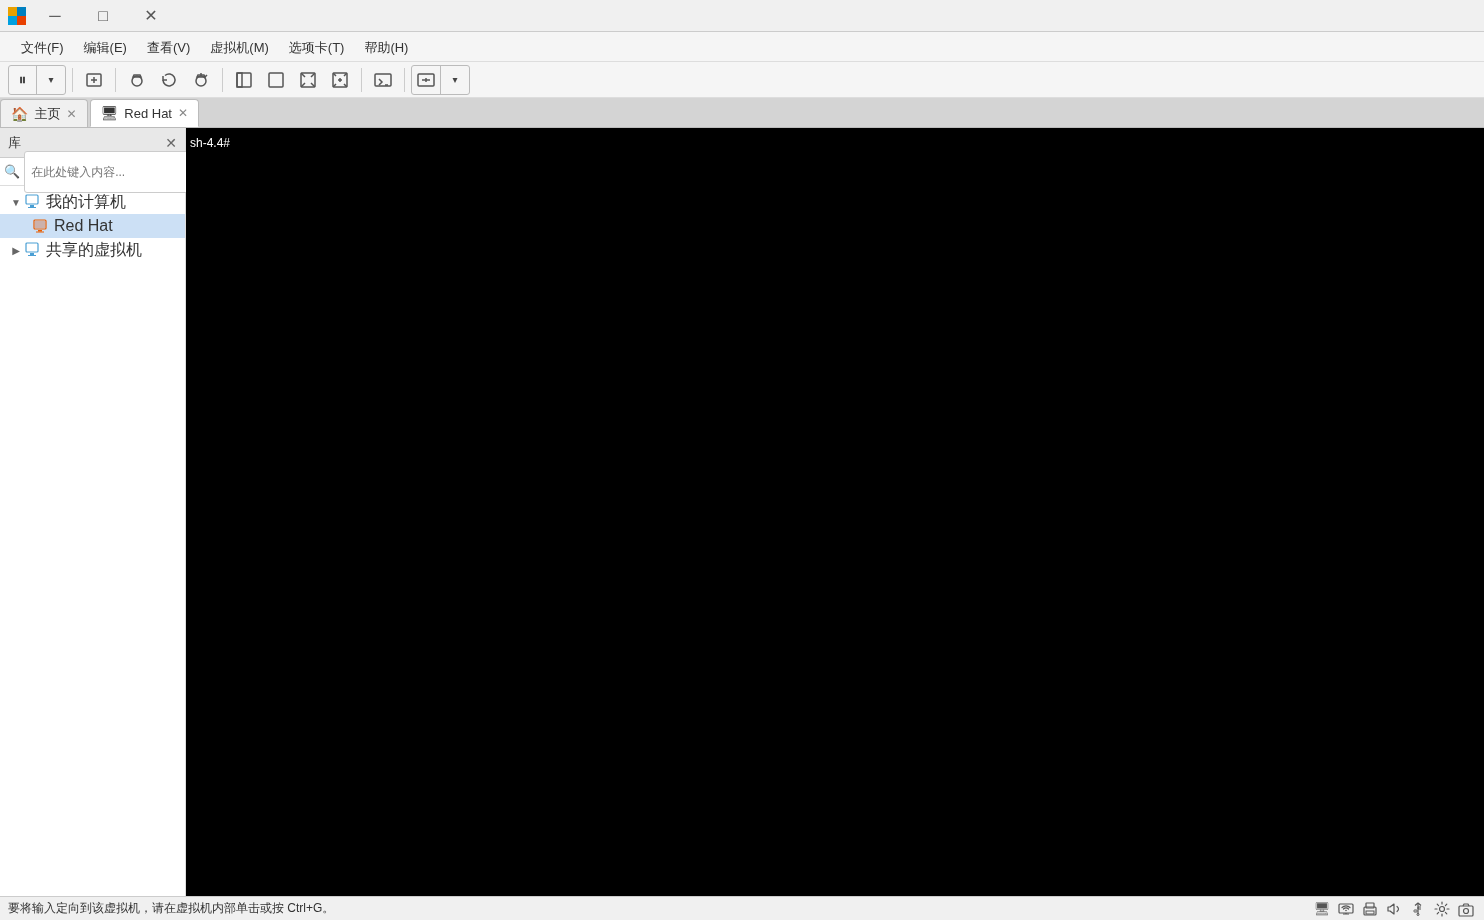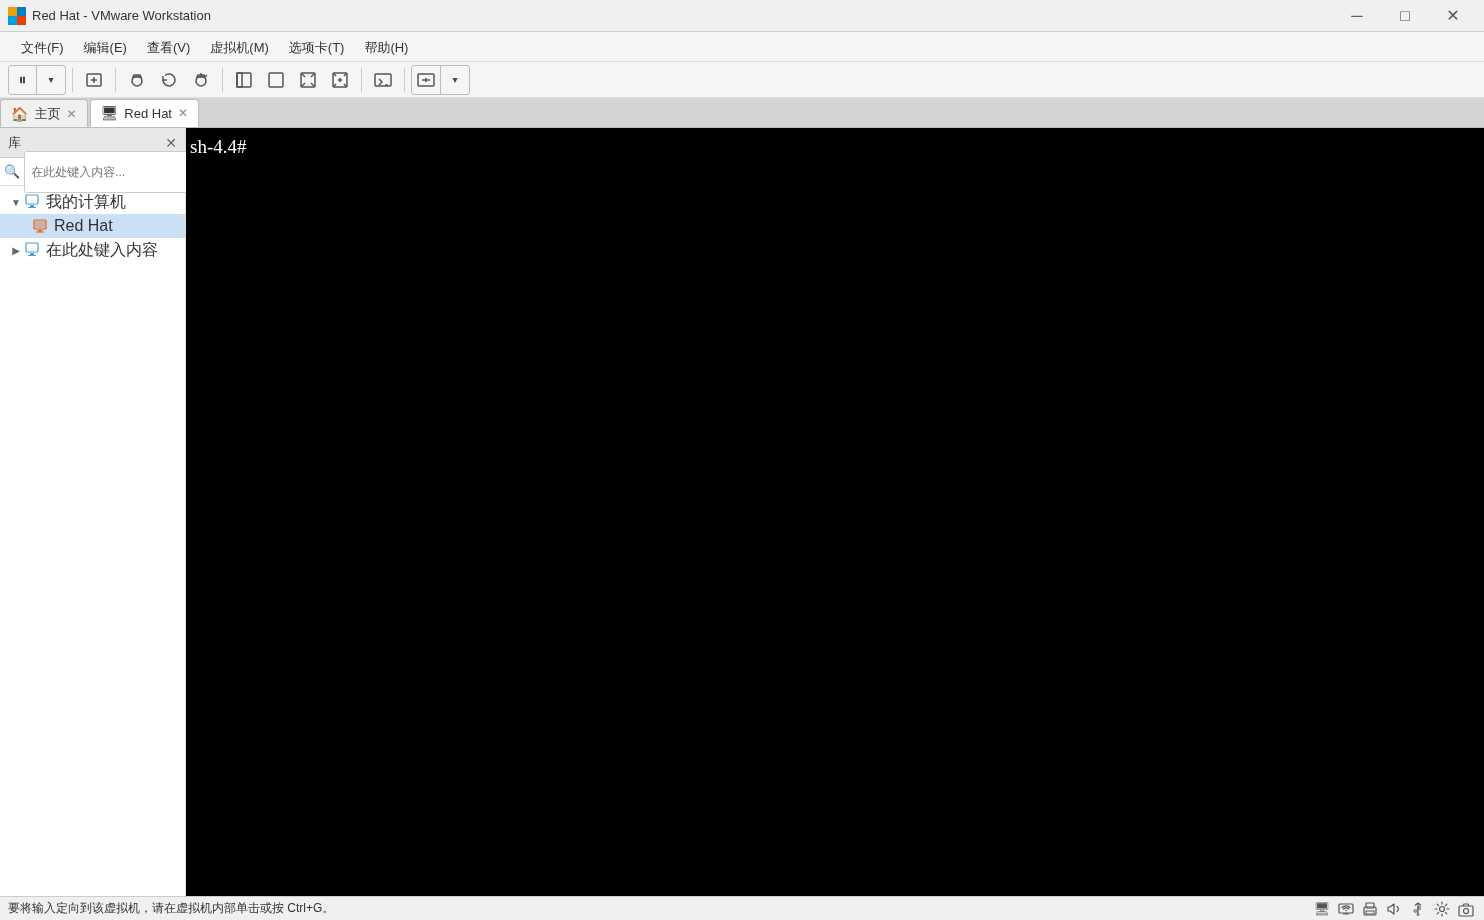--- a/index.html
+++ b/index.html
@@ -181,22 +181,22 @@
     .vm-screen {
       flex: 1;
       background: #000;
       position: relative;
       overflow: hidden;
     }
     .vm-prompt {
       position: absolute;
       top: 8px; left: 4px;
       color: #fff;
-      font-family: Liberation Serif, serif;
-      font-size: 19px;
+      font-family: Liberation Sans, sans-serif;
+      font-size: 12px;
     }
 
     
     .status-bar {
       height: 24px;
       background: #f0f0f0;
       border-top: 1px solid #ccc;
       display: flex; align-items: center;
       padding: 0 8px;
       font-size: 12px;
@@ -223,21 +223,20 @@
 
 <div class="title-bar">
   <div class="title-bar-icon vmware-logo">
     <svg width="18" height="18" viewBox="0 0 18 18">
       <rect x="0" y="0" width="9" height="9" fill="#E8A000"></rect>
       <rect x="9" y="0" width="9" height="9" fill="#0080C0"></rect>
       <rect x="0" y="9" width="9" height="9" fill="#00A0E0"></rect>
       <rect x="9" y="9" width="9" height="9" fill="#E84000"></rect>
     </svg>
   </div>
-  <div class="title-bar-title">Red Hat - VMware Workstation</div>
   <div class="title-bar-controls">
     <button class="title-bar-btn">─</button>
     <button class="title-bar-btn">□</button>
     <button class="title-bar-btn close">✕</button>
   </div>
 </div>
 
 <div class="menu-bar">
   <div class="menu-item">文件(F)</div>
   <div class="menu-item">编辑(E)</div>
@@ -383,21 +382,21 @@
 
         <div class="tree-item">
           <div class="tree-expand">▶</div>
           <div class="tree-icon">
             <svg width="16" height="16" viewBox="0 0 16 16" fill="none">
               <rect x="1" y="1" width="12" height="9" rx="1" stroke="#4a9fd4" stroke-width="1.2" fill="none"></rect>
               <rect x="5" y="11" width="4" height="2" fill="#4a9fd4"></rect>
               <rect x="3" y="13" width="8" height="1" fill="#4a9fd4"></rect>
             </svg>
           </div>
-          <span class="tree-item-label">在此处键入内容</span>
+          <span class="tree-item-label">共享的虚拟机</span>
         </div>
       </div>
     </div>
 
     <div class="vm-screen">
       <div class="vm-prompt">sh-4.4#</div>
     </div>
   </div>
 
   <div class="status-bar">

